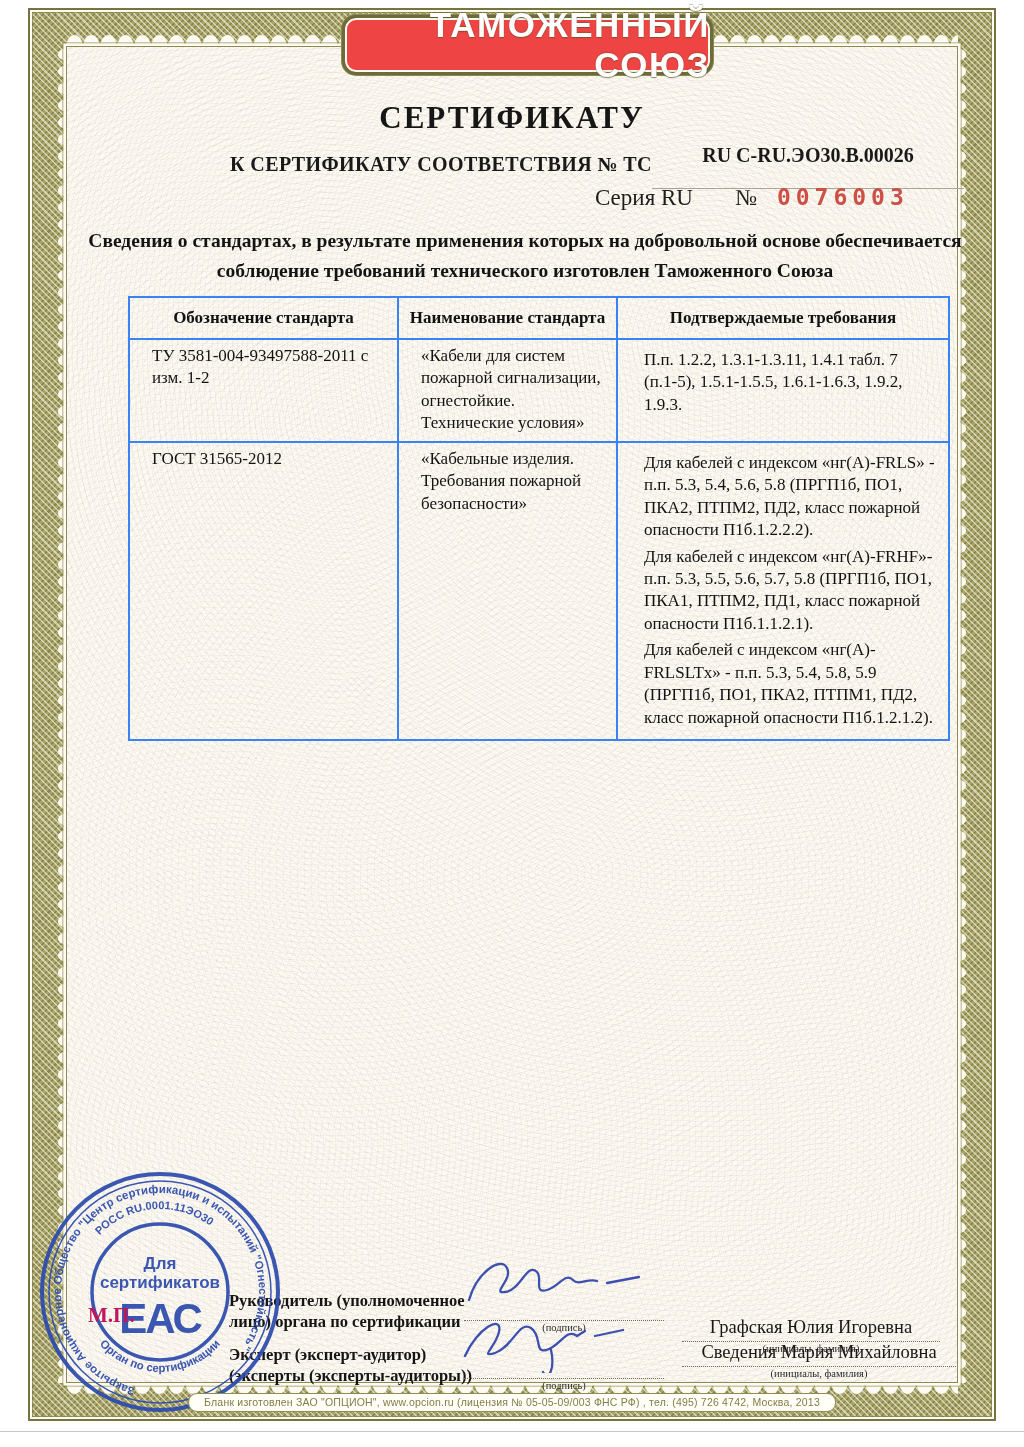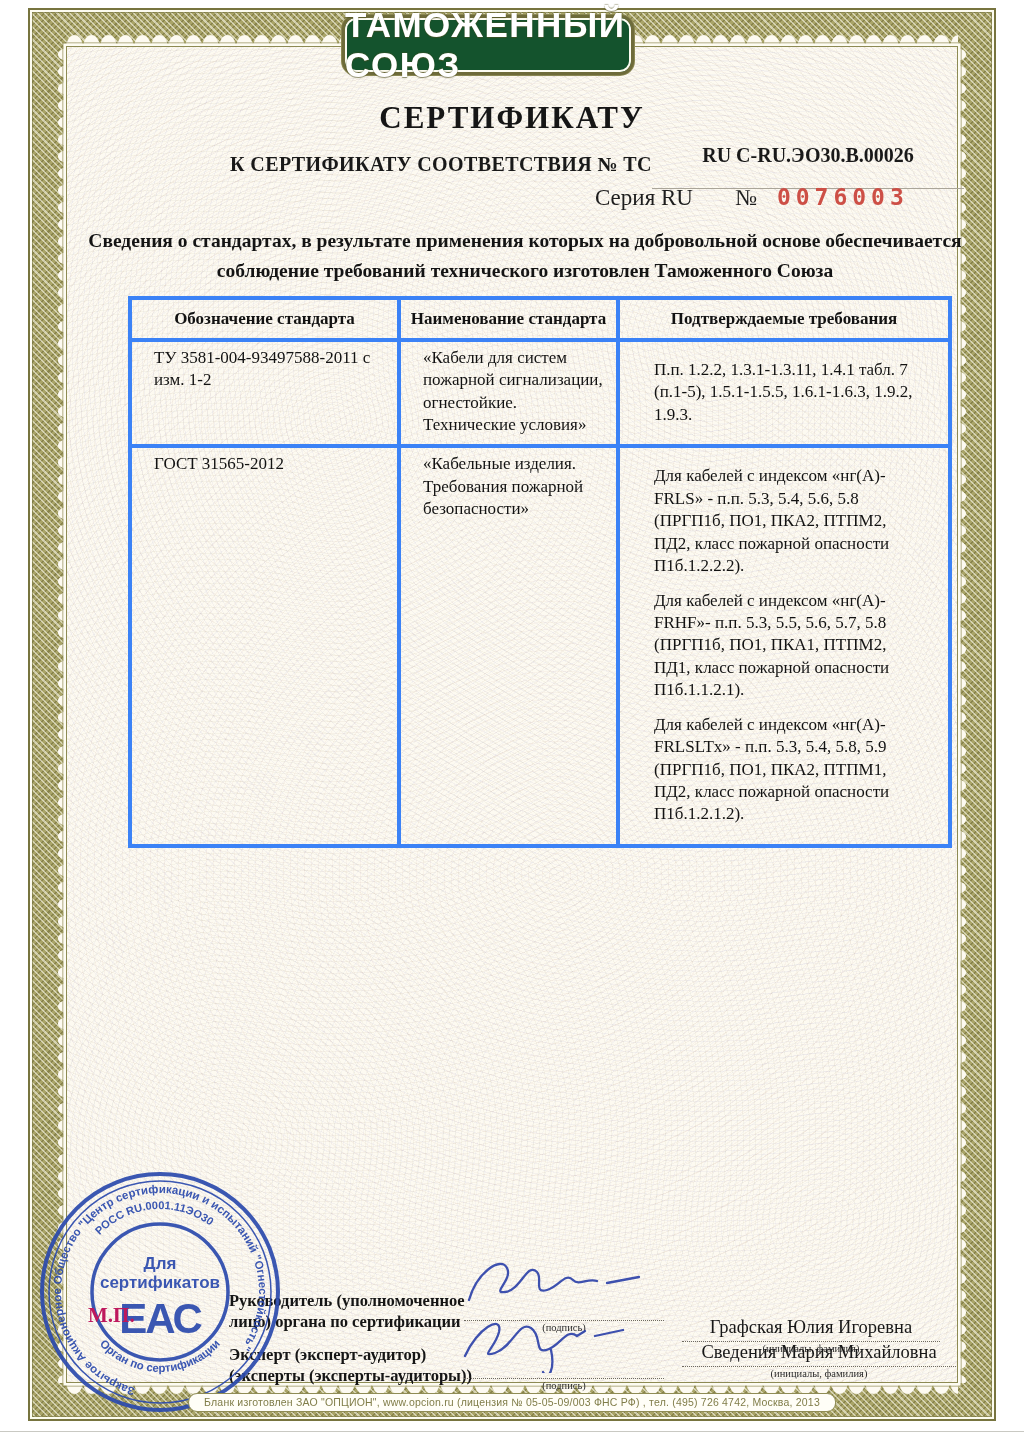--- a/index.html
+++ b/index.html
@@ -33,49 +33,49 @@
     background:radial-gradient(ellipse 8px 11px at 50% 0%, #fdfaf1 0 7.5px, rgba(0,0,0,0) 8.5px);
     background-size:17px 12px;background-repeat:repeat-x;}
   .sc-l{top:46px;height:1337px;left:54px;width:12px;
     background:radial-gradient(ellipse 11px 8px at 100% 50%, #fdfaf1 0 7.5px, rgba(0,0,0,0) 8.5px);
     background-size:12px 17px;background-repeat:repeat-y;}
   .sc-r{top:46px;height:1337px;left:958px;width:12px;
     background:radial-gradient(ellipse 11px 8px at 0% 50%, #fdfaf1 0 7.5px, rgba(0,0,0,0) 8.5px);
     background-size:12px 17px;background-repeat:repeat-y;}
 
   
-  .banner{position:absolute;left:342px;top:15px;width:292px;height:60px;box-sizing:border-box;z-index:9;
-    background:#14532d;border:3px solid #6e6b3a;border-radius:14px;
+  .banner{position:absolute;left:342px;top:15px;width:371px;height:60px;box-sizing:border-box;z-index:9;
+    background:#ef4444;border:3px solid #6e6b3a;border-radius:14px;
     box-shadow:inset 0 0 0 2px #fdfcf2, 0 0 0 1px #8a8752;
-    display:flex;align-items:center;justify-content:center;}
+    display:flex;align-items:center;justify-content:center;text-align:right;}
   .banner span{font-family:"Liberation Sans",sans-serif;font-weight:bold;font-size:35px;color:#ffffff;
     letter-spacing:1.5px;text-shadow:0 1px 1px rgba(80,78,30,.65), 0 -1px 1px rgba(80,78,30,.35);}
 
   
   .doc-title{position:absolute;left:0;top:100px;width:1024px;text-align:center;z-index:5;
     font-weight:bold;font-size:31px;letter-spacing:2px;color:#161616;}
   .cert-label{position:absolute;left:230px;top:153px;font-weight:bold;font-size:20px;letter-spacing:.4px;color:#191919;z-index:5;}
   .cert-value{position:absolute;left:652px;top:144px;width:312px;text-align:center;z-index:5;
     font-weight:bold;font-size:20px;color:#191919;padding-bottom:21px;border-bottom:1px solid #aaa599;}
   .series-line{position:absolute;left:595px;top:184px;z-index:5;font-size:23px;color:#1d1d1d;display:flex;align-items:baseline;}
   .series-label{margin-right:42px;}
   .no-sign{margin-right:20px;}
   .serial{font-family:"DejaVu Sans Mono",monospace;font-weight:bold;font-size:23px;letter-spacing:5px;color:#cd4f46;}
 
   .intro{position:absolute;left:87px;top:226px;width:876px;z-index:5;text-align:center;
     font-weight:bold;font-size:19.5px;line-height:1.55;color:#141414;}
 
   
   .standards-table{position:absolute;left:128px;top:296px;width:820px;z-index:5;border-collapse:collapse;
     font-size:17px;line-height:1.32;color:#121212;border:2px solid #2e2e2e;table-layout:fixed;}
-  .standards-table th,.standards-table td{border:4px solid #3b82f6;box-sizing:border-box;}
+  .standards-table th,.standards-table td{border:2px solid #3b82f6;box-sizing:border-box;}
   .standards-table th{font-weight:bold;text-align:center;vertical-align:middle;padding:3px 6px;line-height:1.18;height:42px;}
   .standards-table td{vertical-align:top;text-align:left;padding:5px 9px 6px 22px;}
   .row-1 td{height:88px;}
-  .req-p{margin:12px;}
+  .req-p{margin:4px;}
 
   
   .stamp{position:absolute;left:35px;top:1167px;width:250px;height:250px;z-index:7;opacity:.92;}
   .mp{position:absolute;left:88px;top:1303px;z-index:8;font-weight:bold;font-size:21px;color:#be185d;}
 
   
   .sig-label{position:absolute;z-index:5;font-weight:bold;font-size:16.5px;line-height:1.3;color:#151515;}
   .sig-label-1{left:229px;top:1290px;}
   .sig-label-2{left:229px;top:1344px;}
   .sig-line{position:absolute;z-index:5;width:200px;}

